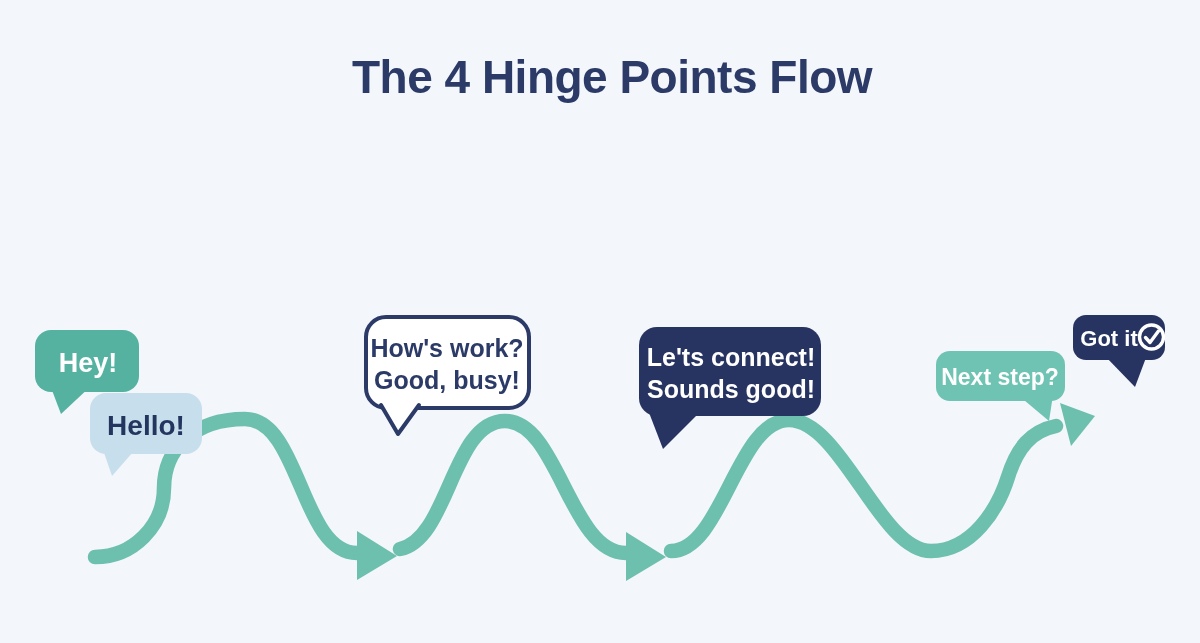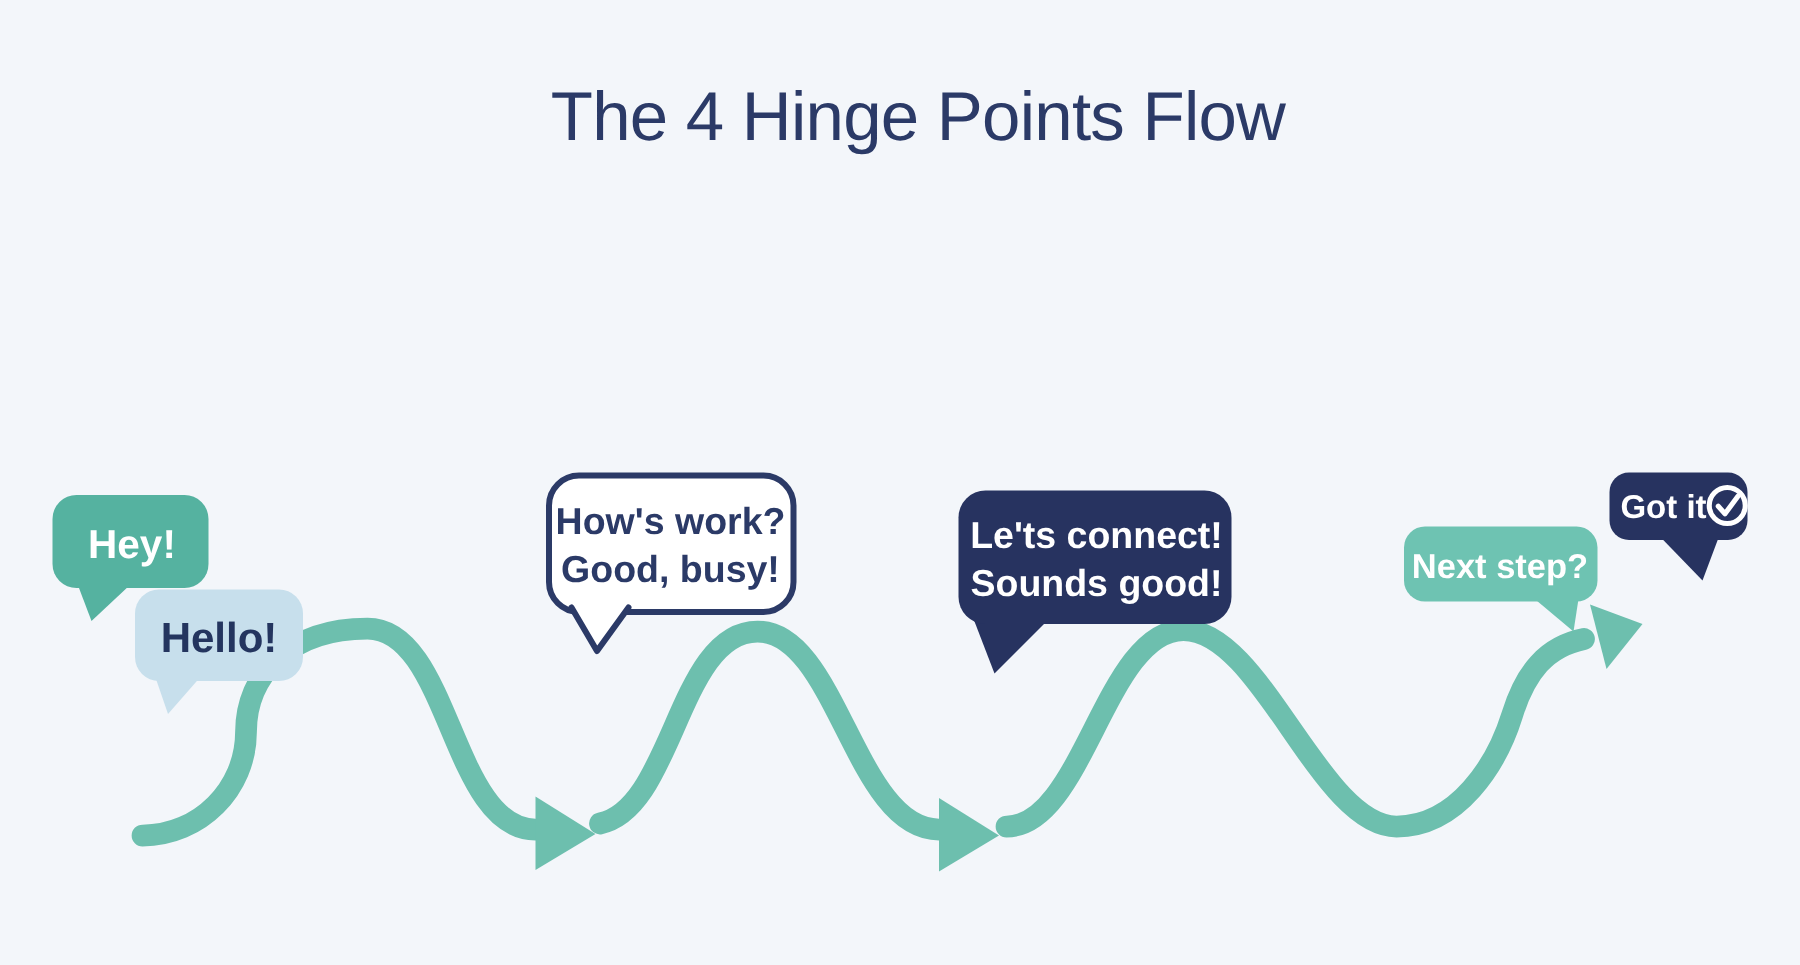--- a/index.html
+++ b/index.html
@@ -19,21 +19,21 @@
     inset: 0;
   }
   .title {
     position: absolute;
     top: 50px;
     left: 0;
     right: 0;
     margin: 0;
     text-align: center;
     font-size: 46px;
-    font-weight: normal;
+    font-weight: bold;
     letter-spacing: -0.5px;
     color: #2b3a67;
     padding-left: 24px;
   }
   svg text {
     font-family: "Liberation Sans", sans-serif;
     font-weight: bold;
   }
 </style>
 </head>

